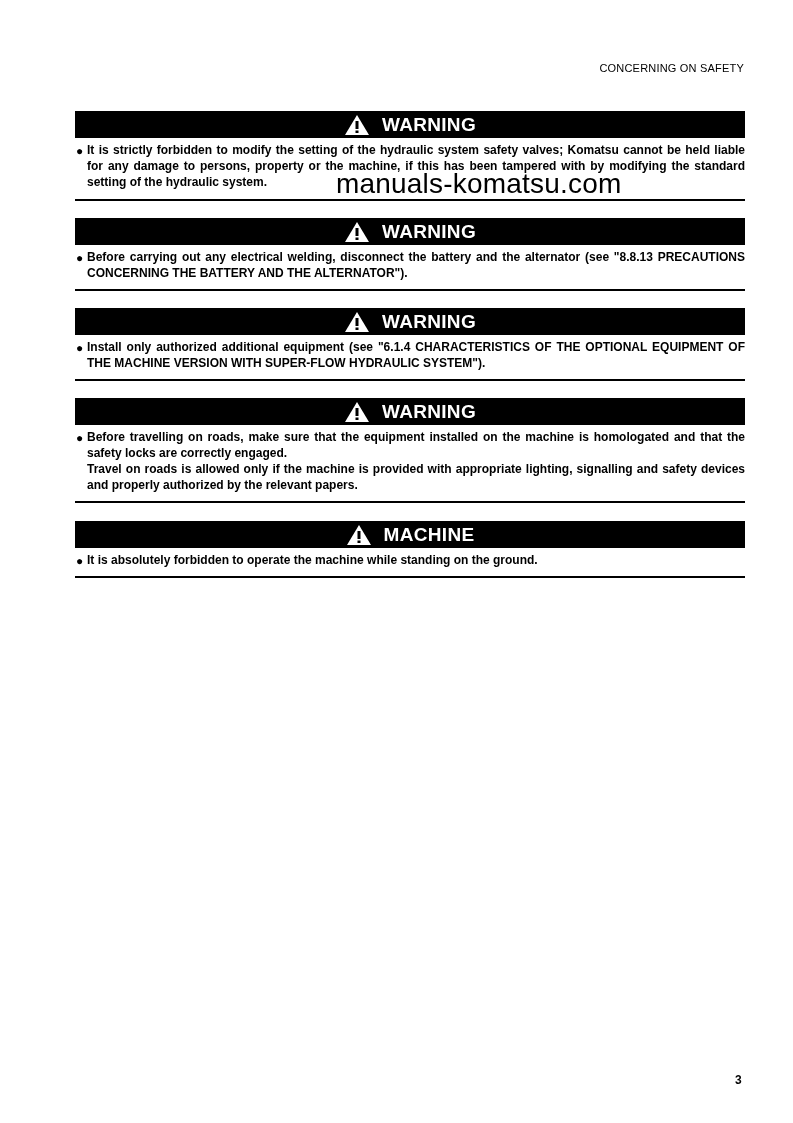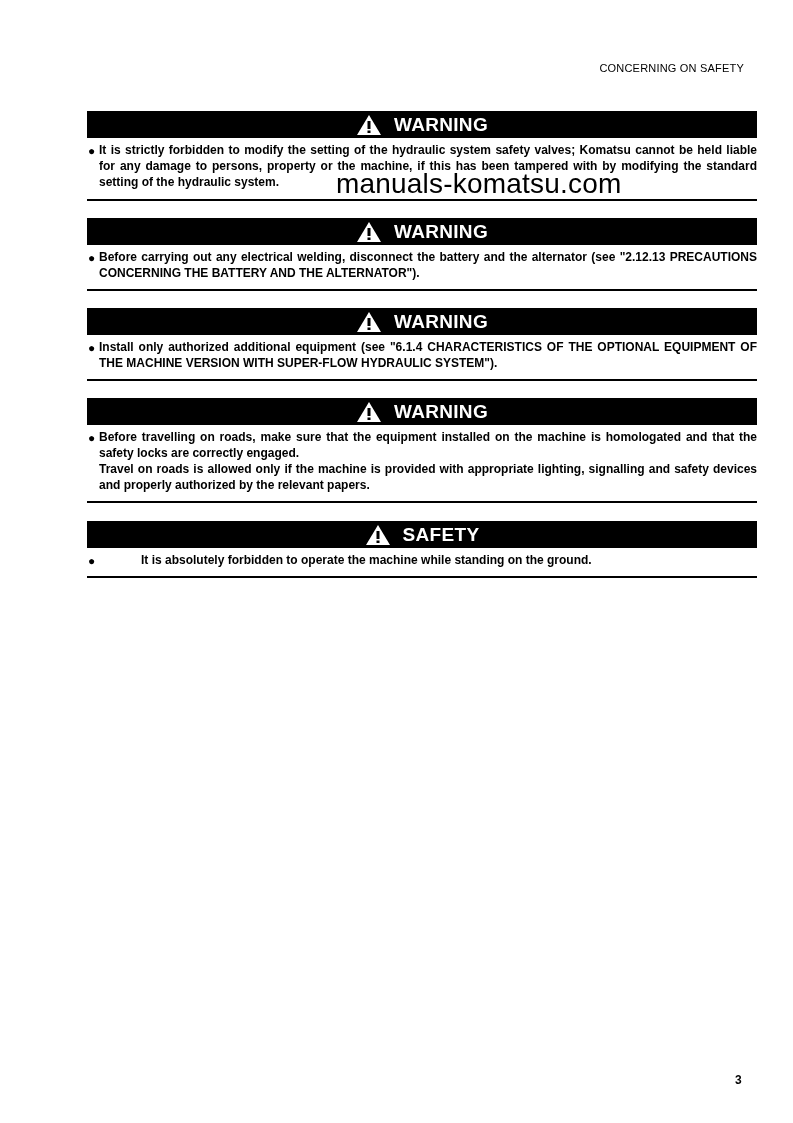--- a/index.html
+++ b/index.html
@@ -4,21 +4,21 @@
 <style>
   html, body { margin: 0; padding: 0; background: #ffffff; }
   body {
     width: 793px; height: 1123px; position: relative; overflow: hidden;
     font-family: "Liberation Sans", "DejaVu Sans", sans-serif; color: #000;
   }
   .page-header {
     position: absolute; top: 62px; right: 49px;
     font-size: 11px; letter-spacing: 0.2px;
   }
-  .box { position: absolute; left: 87px; width: 670px; }
+  .box { position: absolute; left: 75px; width: 670px; }
   .bar {
     background: #000; height: 27px; display: flex; align-items: center;
     justify-content: center; color: #fff;
   }
   .bar .icon { width: 26px; height: 22px; margin-right: 12px; display: inline-block; }
   .bar .title {
     font-weight: bold; font-size: 19px; letter-spacing: 0.3px; line-height: 27px;
   }
   .body-text {
     position: relative; font-size: 12px; font-weight: bold; line-height: 16px;
@@ -64,21 +64,21 @@
   <div class="bar">
     <svg class="icon" viewBox="0 0 26 22">
       <polygon points="13,1 25,21 1,21" fill="#fff"></polygon>
       <rect x="11.5" y="7" width="3" height="8" fill="#000"></rect>
       <rect x="11.5" y="16.5" width="3" height="2.5" fill="#000"></rect>
     </svg>
     <span class="title">WARNING</span>
   </div>
   <div class="body-text">
     <span class="bullet">●</span>
-    <p>Before carrying out any electrical welding, disconnect the battery and the alternator (see "2.12.13 PRECAUTIONS CONCERNING THE BATTERY AND THE ALTERNATOR").</p>
+    <p>Before carrying out any electrical welding, disconnect the battery and the alternator (see "8.8.13 PRECAUTIONS CONCERNING THE BATTERY AND THE ALTERNATOR").</p>
   </div>
   <div class="rule"></div>
 </div>
 
 <div class="box" style="top:308px;">
   <div class="bar">
     <svg class="icon" viewBox="0 0 26 22">
       <polygon points="13,1 25,21 1,21" fill="#fff"></polygon>
       <rect x="11.5" y="7" width="3" height="8" fill="#000"></rect>
       <rect x="11.5" y="16.5" width="3" height="2.5" fill="#000"></rect>
@@ -109,22 +109,22 @@
   <div class="rule"></div>
 </div>
 
 <div class="box" style="top:521px;">
   <div class="bar">
     <svg class="icon" viewBox="0 0 26 22">
       <polygon points="13,1 25,21 1,21" fill="#fff"></polygon>
       <rect x="11.5" y="7" width="3" height="8" fill="#000"></rect>
       <rect x="11.5" y="16.5" width="3" height="2.5" fill="#000"></rect>
     </svg>
-    <span class="title">SAFETY</span>
+    <span class="title">MACHINE</span>
   </div>
   <div class="body-text">
     <span class="bullet">●</span>
-    <p style="text-align:left;margin-left:42px;">It is absolutely forbidden to operate the machine while standing on the ground.</p>
+    <p style="text-align:left;">It is absolutely forbidden to operate the machine while standing on the ground.</p>
   </div>
   <div class="rule"></div>
 </div>
 
 <div class="page-number">3</div>
 
 </body></html>

